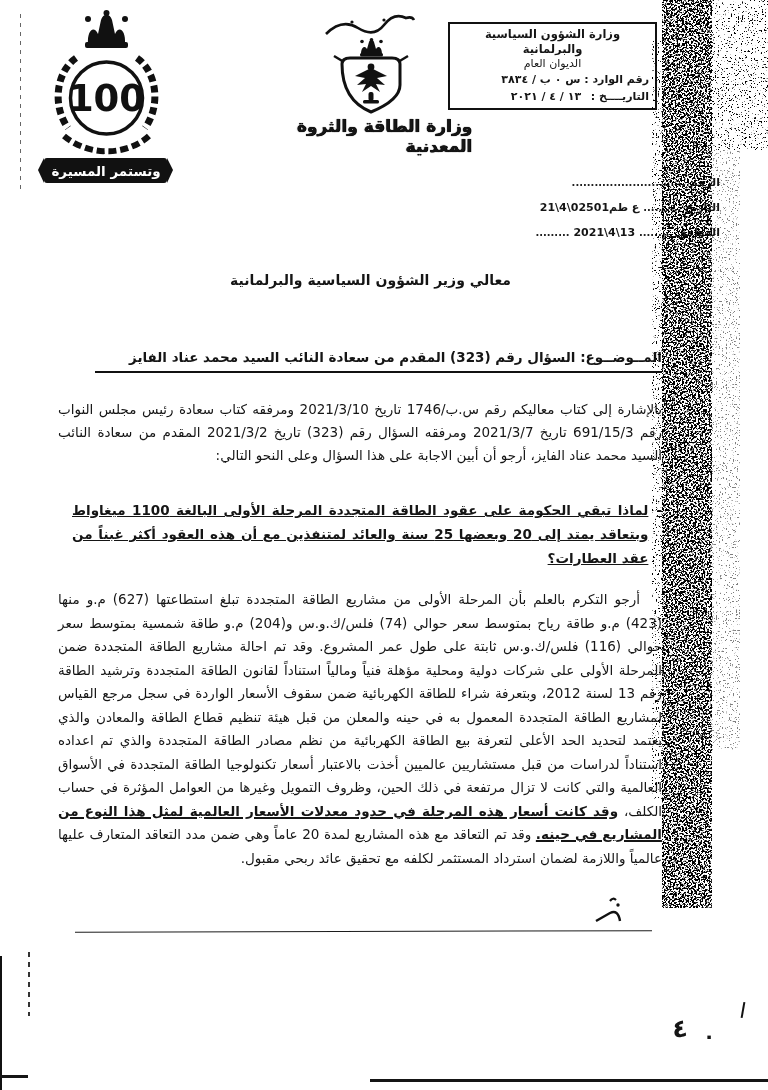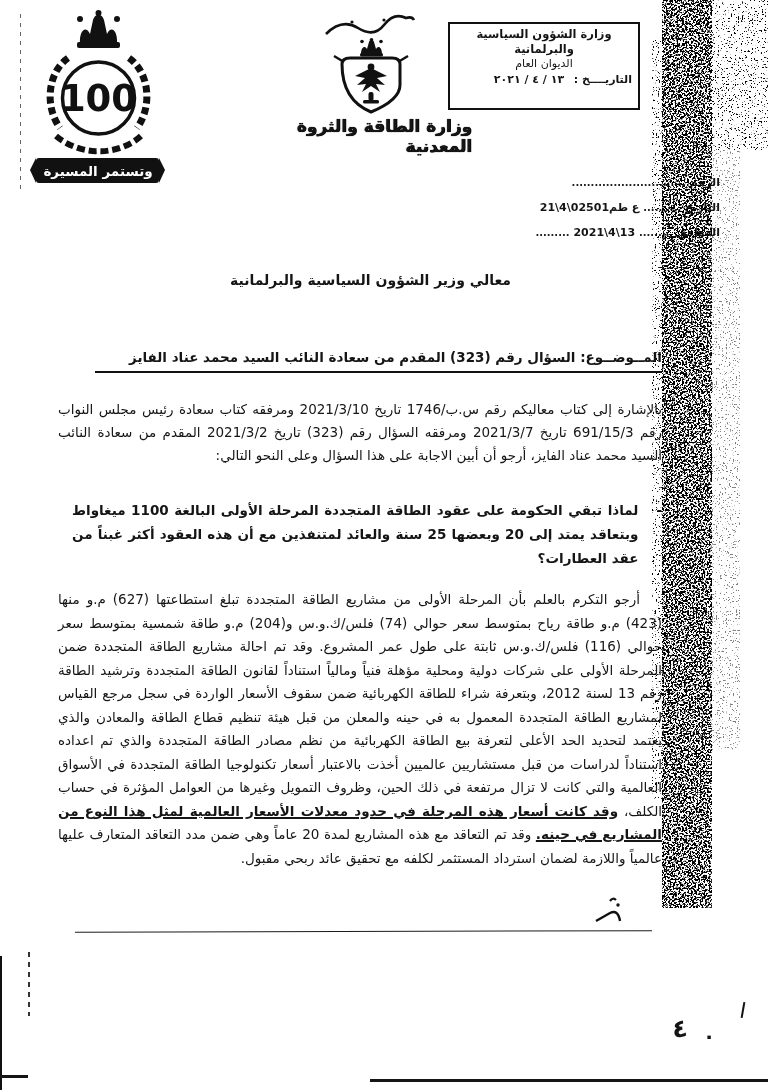--- a/index.html
+++ b/index.html
@@ -8,21 +8,21 @@
     background:#ffffff;overflow:hidden;
     font-family:"DejaVu Sans","Liberation Sans",sans-serif;
     color:#151515;
   }
   .abs{position:absolute;}
   .rtl{direction:rtl;unicode-bidi:embed;}
   .ltr{direction:ltr;unicode-bidi:embed;}
 
   
   .stamp-box{
-    left:448px;top:22px;width:192px;height:88px;
+    left:448px;top:22px;width:209px;height:88px;
     border:2px solid #111;background:#fff;
     padding:3px 6px 2px 6px;box-sizing:border-box;
     text-align:center;
   }
   .stamp-box .l1{font-size:11.5px;font-weight:bold;line-height:15px;}
   .stamp-box .l2{font-size:11px;font-weight:normal;line-height:14px;}
   .stamp-row{font-size:11px;font-weight:bold;line-height:17px;text-align:right;white-space:nowrap;}
   .stamp-row .lbl{display:inline-block;min-width:64px;}
 
   
@@ -33,22 +33,22 @@
 
   
   .recipient{left:230px;top:272px;width:330px;text-align:left;
     font-size:14px;font-weight:bold;}
   .subject{left:95px;top:348px;width:567px;text-align:right;
     font-size:13.5px;font-weight:bold;border-bottom:2px solid #111;
     padding-bottom:5px;line-height:18px;}
   .intro{left:58px;top:398px;width:604px;font-size:13.5px;line-height:23px;
     text-align:justify;font-weight:500;}
   .questions{left:72px;top:498px;width:590px;}
-  .q-item{display:flex;gap:18px;font-size:13.5px;font-weight:bold;
-    line-height:24px;text-align:justify;margin-bottom:6px;}
+  .q-item{display:flex;gap:8px;font-size:13.5px;font-weight:bold;
+    line-height:24px;text-align:justify;margin-bottom:6px;text-decoration:underline;}
   .q-dash{flex:0 0 auto;font-weight:bold;}
   .answer{left:58px;top:588px;width:604px;font-size:13.5px;line-height:23.5px;
     text-align:justify;text-indent:22px;font-weight:500;}
   .answer .ul{font-weight:bold;text-decoration:underline;text-decoration-thickness:2px;}
 
   
   .ministry-callig{left:228px;top:116px;width:244px;
     font-size:17px;font-weight:900;
     text-shadow:0 0 1px #000,.6px 0 0 #000;}
 
@@ -69,21 +69,21 @@
     transform:rotate(10deg);}
   svg{display:block;}
 </style>
 </head>
 <body>
 
 <div class="page">
 
   <div class="abs edge-dash-top"></div>
 
-  <div class="abs" style="left:30px;top:10px;width:135px;height:182px;">
+  <div class="abs" style="left:38px;top:10px;width:135px;height:182px;">
     <svg width="135" height="182" viewBox="0 0 135 182">
 
       <g fill="#111">
         <path d="M50,34 C49,20 56,15 60,24 L63,10 C65,3 72,3 74,10 L77,24 C81,15 88,20 87,34 Z"></path>
         <rect x="47" y="32" width="43" height="6" rx="2"></rect>
         <circle cx="50" cy="9" r="3"></circle>
           <circle cx="68.5" cy="3" r="3"></circle>
           <circle cx="87" cy="9" r="3"></circle>
       </g>
 
@@ -135,20 +135,24 @@
         <rect x="33" y="62" width="16" height="3.5" rx="1.5"></rect>
       </g>
     </svg>
   </div>
 
   <div class="abs rtl ministry-callig">وزارة الطاقة والثروة المعدنية</div>
 
   <div class="abs rtl stamp-box">
     <div class="l1">وزارة الشؤون السياسية والبرلمانية</div>
     <div class="l2">الديوان العام</div>
+    <div class="stamp-row">
+      <span class="lbl">رقم الوارد :</span>
+      <span>س ٠ ب / ٣٨٣٤</span>
+    </div>
     <div class="stamp-row">
       <span class="lbl">التاريــــخ :</span>
       <span>١٣ / ٤ / ٢٠٢١</span>
     </div>
   </div>
 
   <div class="abs rtl ref-block">
     <div class="ref-row">
       <span>الرقم</span>
       <span class="dots">..............................</span>

